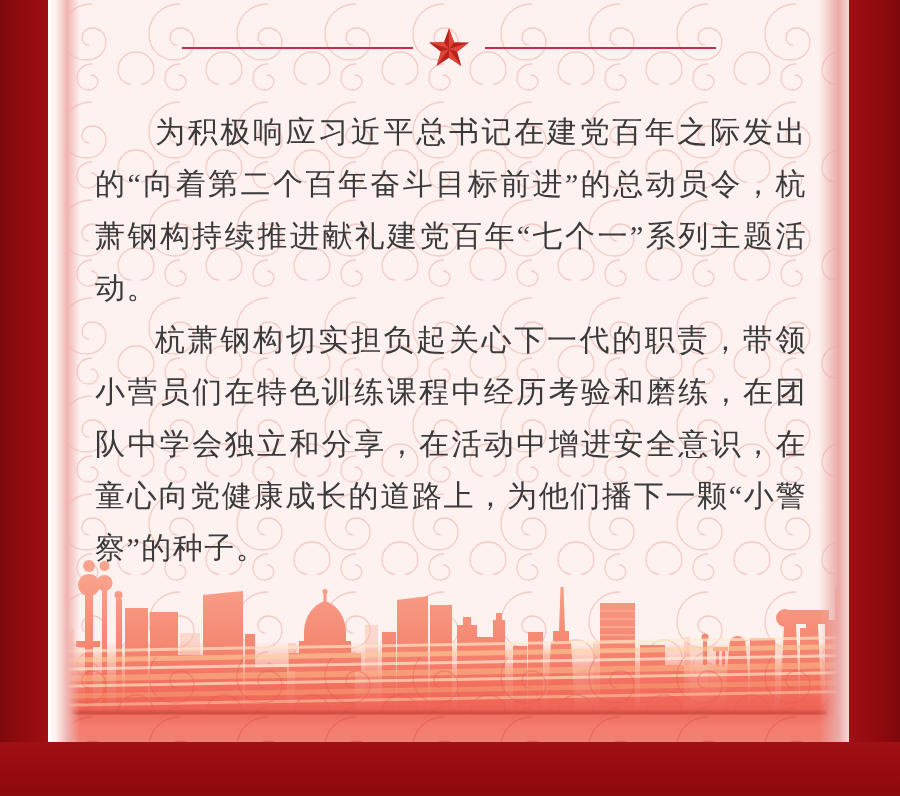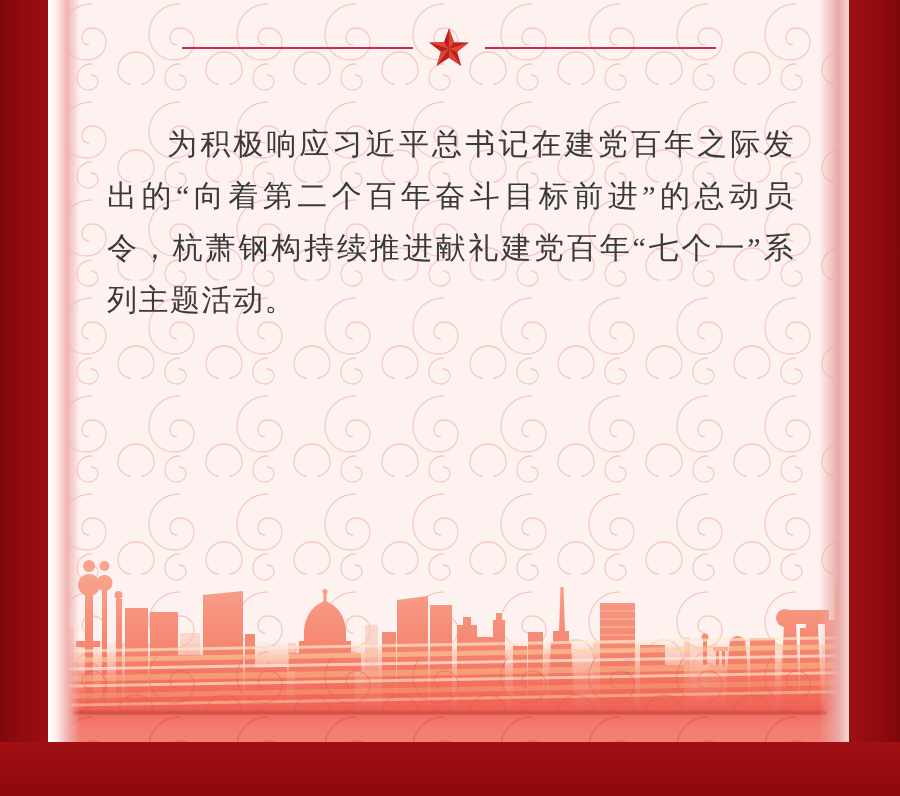--- a/index.html
+++ b/index.html
@@ -25,21 +25,21 @@
   .fold-right { position:absolute; right:0; top:0; width:30px; height:100%; z-index:6;
     background:linear-gradient(270deg,#f6d9d6 0%,#eba9a6 35%,rgba(235,169,166,0) 100%); }
   
   .divider { position:absolute; left:0; top:26px; width:100%; height:44px; z-index:3;
              display:flex; align-items:center; justify-content:center; gap:14px; }
   .divider .line { width:231px; height:2px; background:#cb2b4e; }
   .divider .star { width:44px; height:44px; }
   
   .content { position:absolute; left:47px; top:106px; width:712px; z-index:3; }
   .content p {
-    margin:12px; font-size:30px; line-height:52px; color:#3a3a3a;
+    margin:0; font-size:30px; line-height:52px; color:#3a3a3a;
     text-align:justify; text-indent:2em; letter-spacing:1.5px;
   }
   
   .skyline { position:absolute; left:0; bottom:29px; width:801px; height:168px; z-index:2; }
   
   .bottom-strip { position:absolute; left:0; bottom:0; width:100%; height:29px; z-index:4;
     background:linear-gradient(180deg,#ee6b5e 0%,#f47c6e 45%,#f08173 100%); }
   .bottom-strip svg { position:absolute; inset:0; width:100%; height:100%; }
   .edge-shadow { position:absolute; left:25px; right:22px; bottom:27px; height:6px; z-index:5;
     background:linear-gradient(180deg,rgba(0,0,0,0) 0%,rgba(160,40,32,0.40) 70%,rgba(160,40,32,0.18) 100%); }
@@ -79,20 +79,21 @@
           <polygon points="20,21 31.2,36.4 20,28.8"></polygon>
           <polygon points="20,21 8.8,36.4 12.6,23.4"></polygon>
           <polygon points="20,21 1.9,15.1 15.4,14.7"></polygon>
         </g>
       </svg>
       <div class="line"></div>
     </div>
 
     <div class="content">
       <p>为积极响应习近平总书记在建党百年之际发出的“向着第二个百年奋斗目标前进”的总动员令，杭萧钢构持续推进献礼建党百年“七个一”系列主题活动。</p>
+      <p>杭萧钢构切实担负起关心下一代的职责，带领小营员们在特色训练课程中经历考验和磨练，在团队中学会独立和分享，在活动中增进安全意识，在童心向党健康成长的道路上，为他们播下一颗“小警察”的种子。</p>
     </div>
 
     <svg class="skyline" viewBox="0 0 801 168" preserveAspectRatio="none" xmlns="http://www.w3.org/2000/svg">
       <defs>
         <linearGradient id="gB" gradientUnits="userSpaceOnUse" x1="0" y1="30" x2="0" y2="168">
           <stop offset="0" stop-color="#f9a38d"></stop>
           <stop offset="0.45" stop-color="#f58a74"></stop>
           <stop offset="1" stop-color="#f3705d"></stop>
         </linearGradient>
         <linearGradient id="gBk" gradientUnits="userSpaceOnUse" x1="0" y1="60" x2="0" y2="168">

